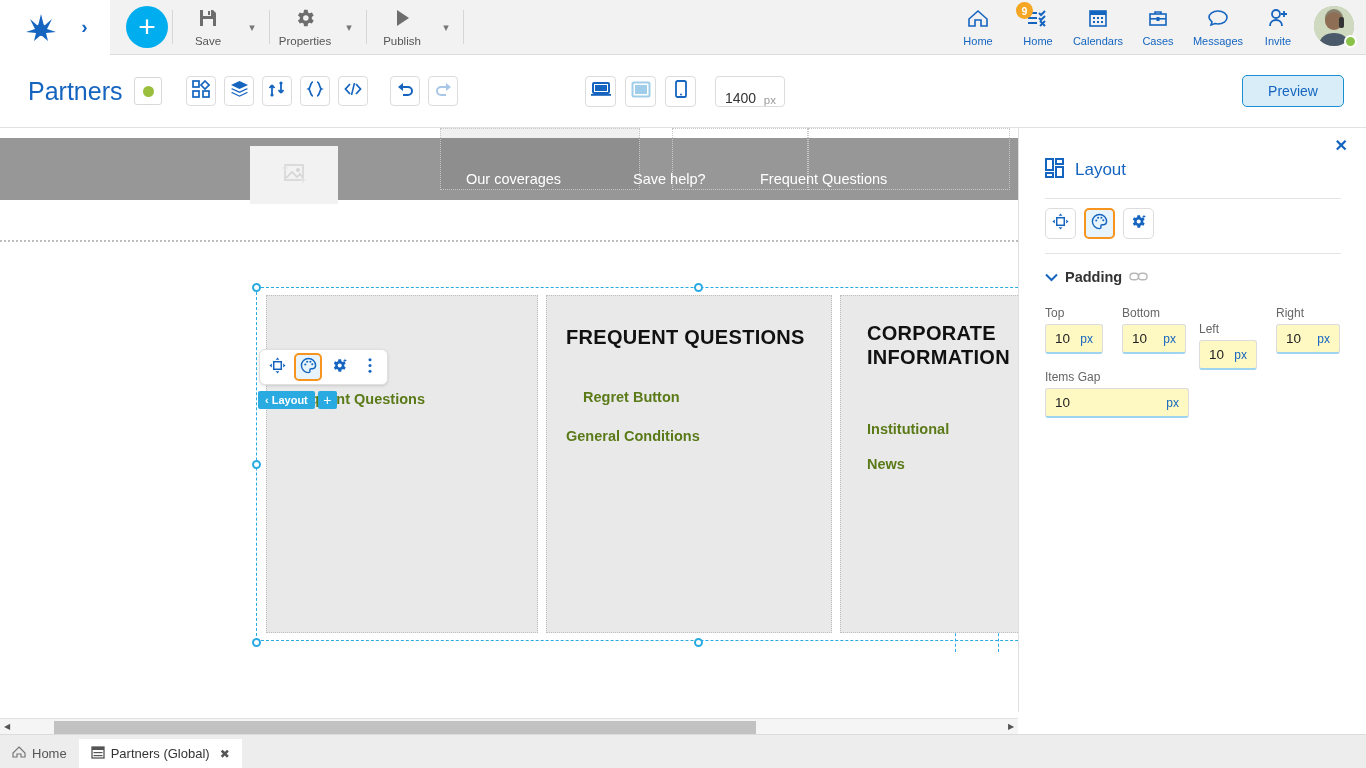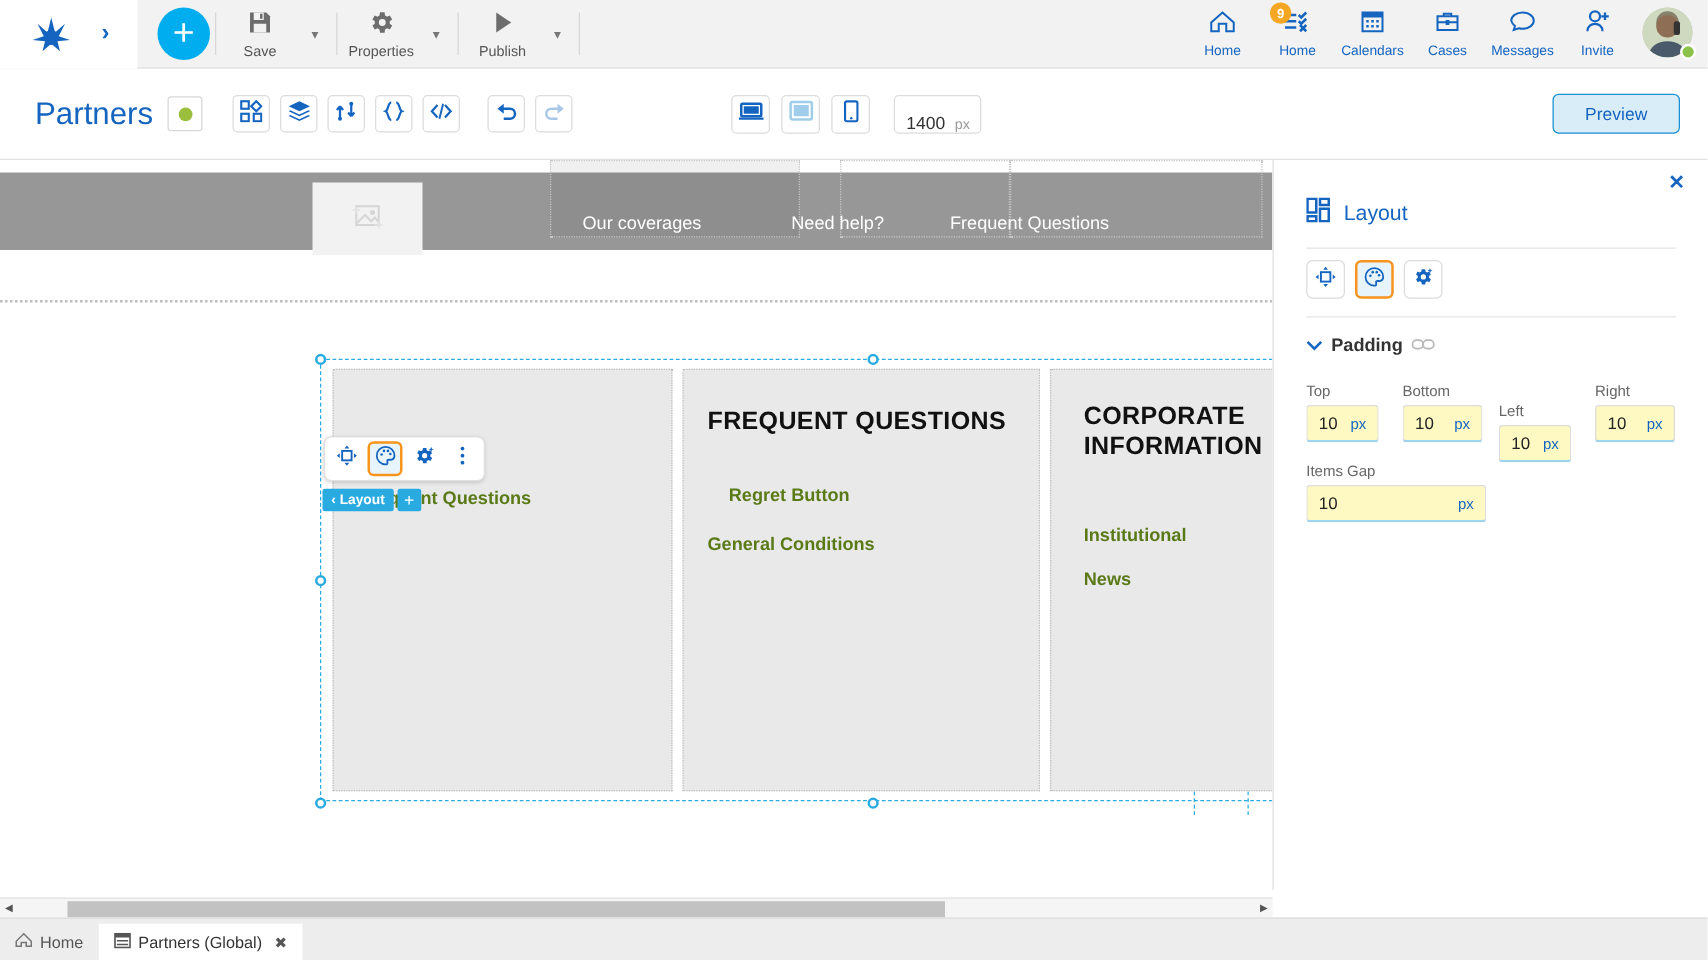--- a/index.html
+++ b/index.html
@@ -515,21 +515,21 @@
             <path d="M21 20 h6 M24 17 v6" stroke="#e2e2e2" stroke-width="1.2"></path>
           </svg>
       </span>
     </div>
 
     <div class="nav-dotbox hover" style="left:440px;width:200px;"></div>
     <div class="nav-dotbox" style="left:672px;width:136px;"></div>
     <div class="nav-dotbox" style="left:808px;width:202px;"></div>
 
     <div class="navlink" style="left:466px;">Our coverages</div>
-    <div class="navlink" style="left:633px;">Need help?</div>
+    <div class="navlink" style="left:633px;">Save help?</div>
     <div class="navlink" style="left:760px;">Frequent Questions</div>
   </div>
 
   <div class="quote-pill"></div>
   <div class="quote-text">Quote now</div>
 
   <div class="guide-line"></div>
 
   <div class="sel-box">
     <span class="handle" style="left:-5px;top:-5px;"></span>

